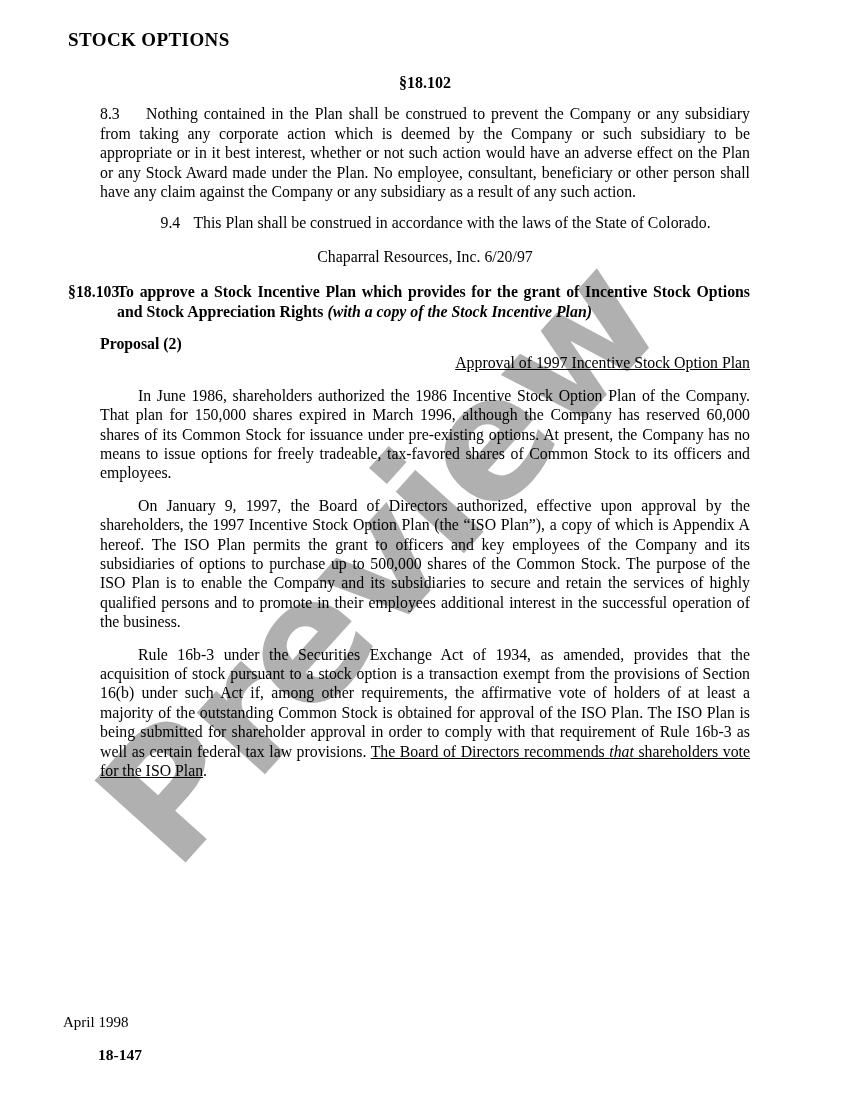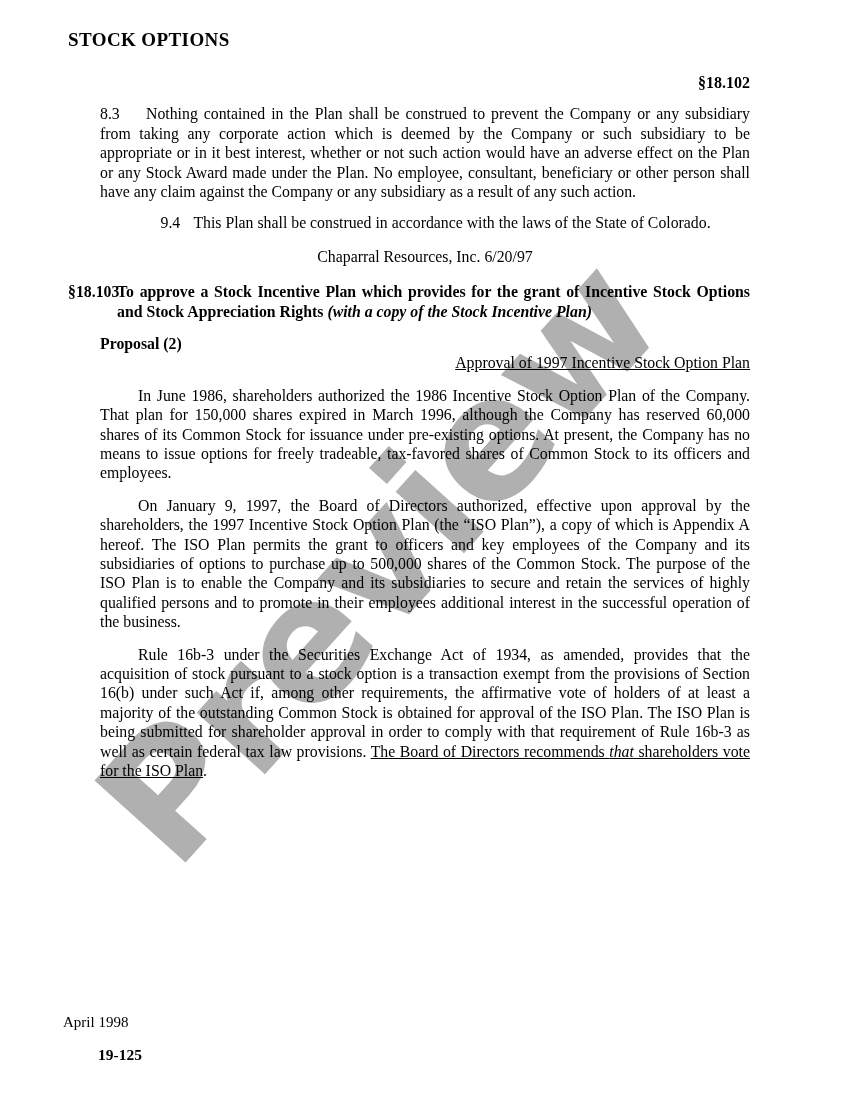--- a/index.html
+++ b/index.html
@@ -22,21 +22,21 @@
     position:absolute; inset:0; z-index:2;
     padding:30px 100px 1px 68px; box-sizing:border-box;
     font-size:15.8px; line-height:19.4px; text-align:justify;
   }
   .doc-title {
     margin:0; font-size:19px; font-weight:bold;
     letter-spacing:.4px; text-align:left; line-height:1.1;
   }
   .sec-num-102 {
     margin:22px 0 0 32px; font-weight:bold;
-    font-size:16px; text-align:right;
+    font-size:16px; text-align:center;
   }
   .para-83 { margin:12px 0 0 32px; }
   .pnum { display:inline-block; width:46px; font-style:normal; }
   .para-94 { margin:12px 0 0 40px; text-align:center; }
   .attribution { margin:14px 0 0 32px; text-align:center; }
   .heading-103 {
     position:relative; margin:16px 0 0 0; padding-left:49px;
     font-weight:bold;
   }
   .heading-103 .secnum { position:absolute; left:0; top:0; }
@@ -91,16 +91,16 @@
 
     <p class="body-para">In June 1986, shareholders authorized the 1986 Incentive Stock Option Plan of the Company. That plan for 150,000 shares expired in March 1996, although the Company has reserved 60,000 shares of its Common Stock for issuance under pre-existing options. At present, the Company has no means to issue options for freely tradeable, tax-favored shares of Common Stock to its officers and employees.</p>
 
     <p class="body-para">On January 9, 1997, the Board of Directors authorized, effective upon approval by the shareholders, the 1997 Incentive Stock Option Plan (the “ISO Plan”), a copy of which is Appendix A hereof. The ISO Plan permits the grant to officers and key employees of the Company and its subsidiaries of options to purchase up to 500,000 shares of the Common Stock. The purpose of the ISO Plan is to enable the Company and its subsidiaries to secure and retain the services of highly qualified persons and to promote in their employees additional interest in the successful operation of the business.</p>
 
     <p class="body-para"><span>Rule 16b-3 under the Securities Exchange Act of 1934, as amended, provides that the acquisition of stock pursuant to a stock option is a transaction exempt from the provisions of Section 16(b) under such Act if, among other requirements, the affirmative vote of holders of at least a majority of the outstanding Common Stock is obtained for approval of the ISO Plan. The ISO Plan is being submitted for shareholder approval in order to comply with that requirement of Rule 16b-3 as well as certain federal tax law provisions. </span><span class="ul">The Board of Directors recommends </span><span class="ul-it">that</span><span class="ul"> shareholders vote for the ISO Plan</span><span>.</span></p>
 
   </div>
 
   <div class="footer-date">April 1998</div>
-  <div class="footer-page">19-125</div>
+  <div class="footer-page">18-147</div>
 
 
 </div>
 
 </body></html>

